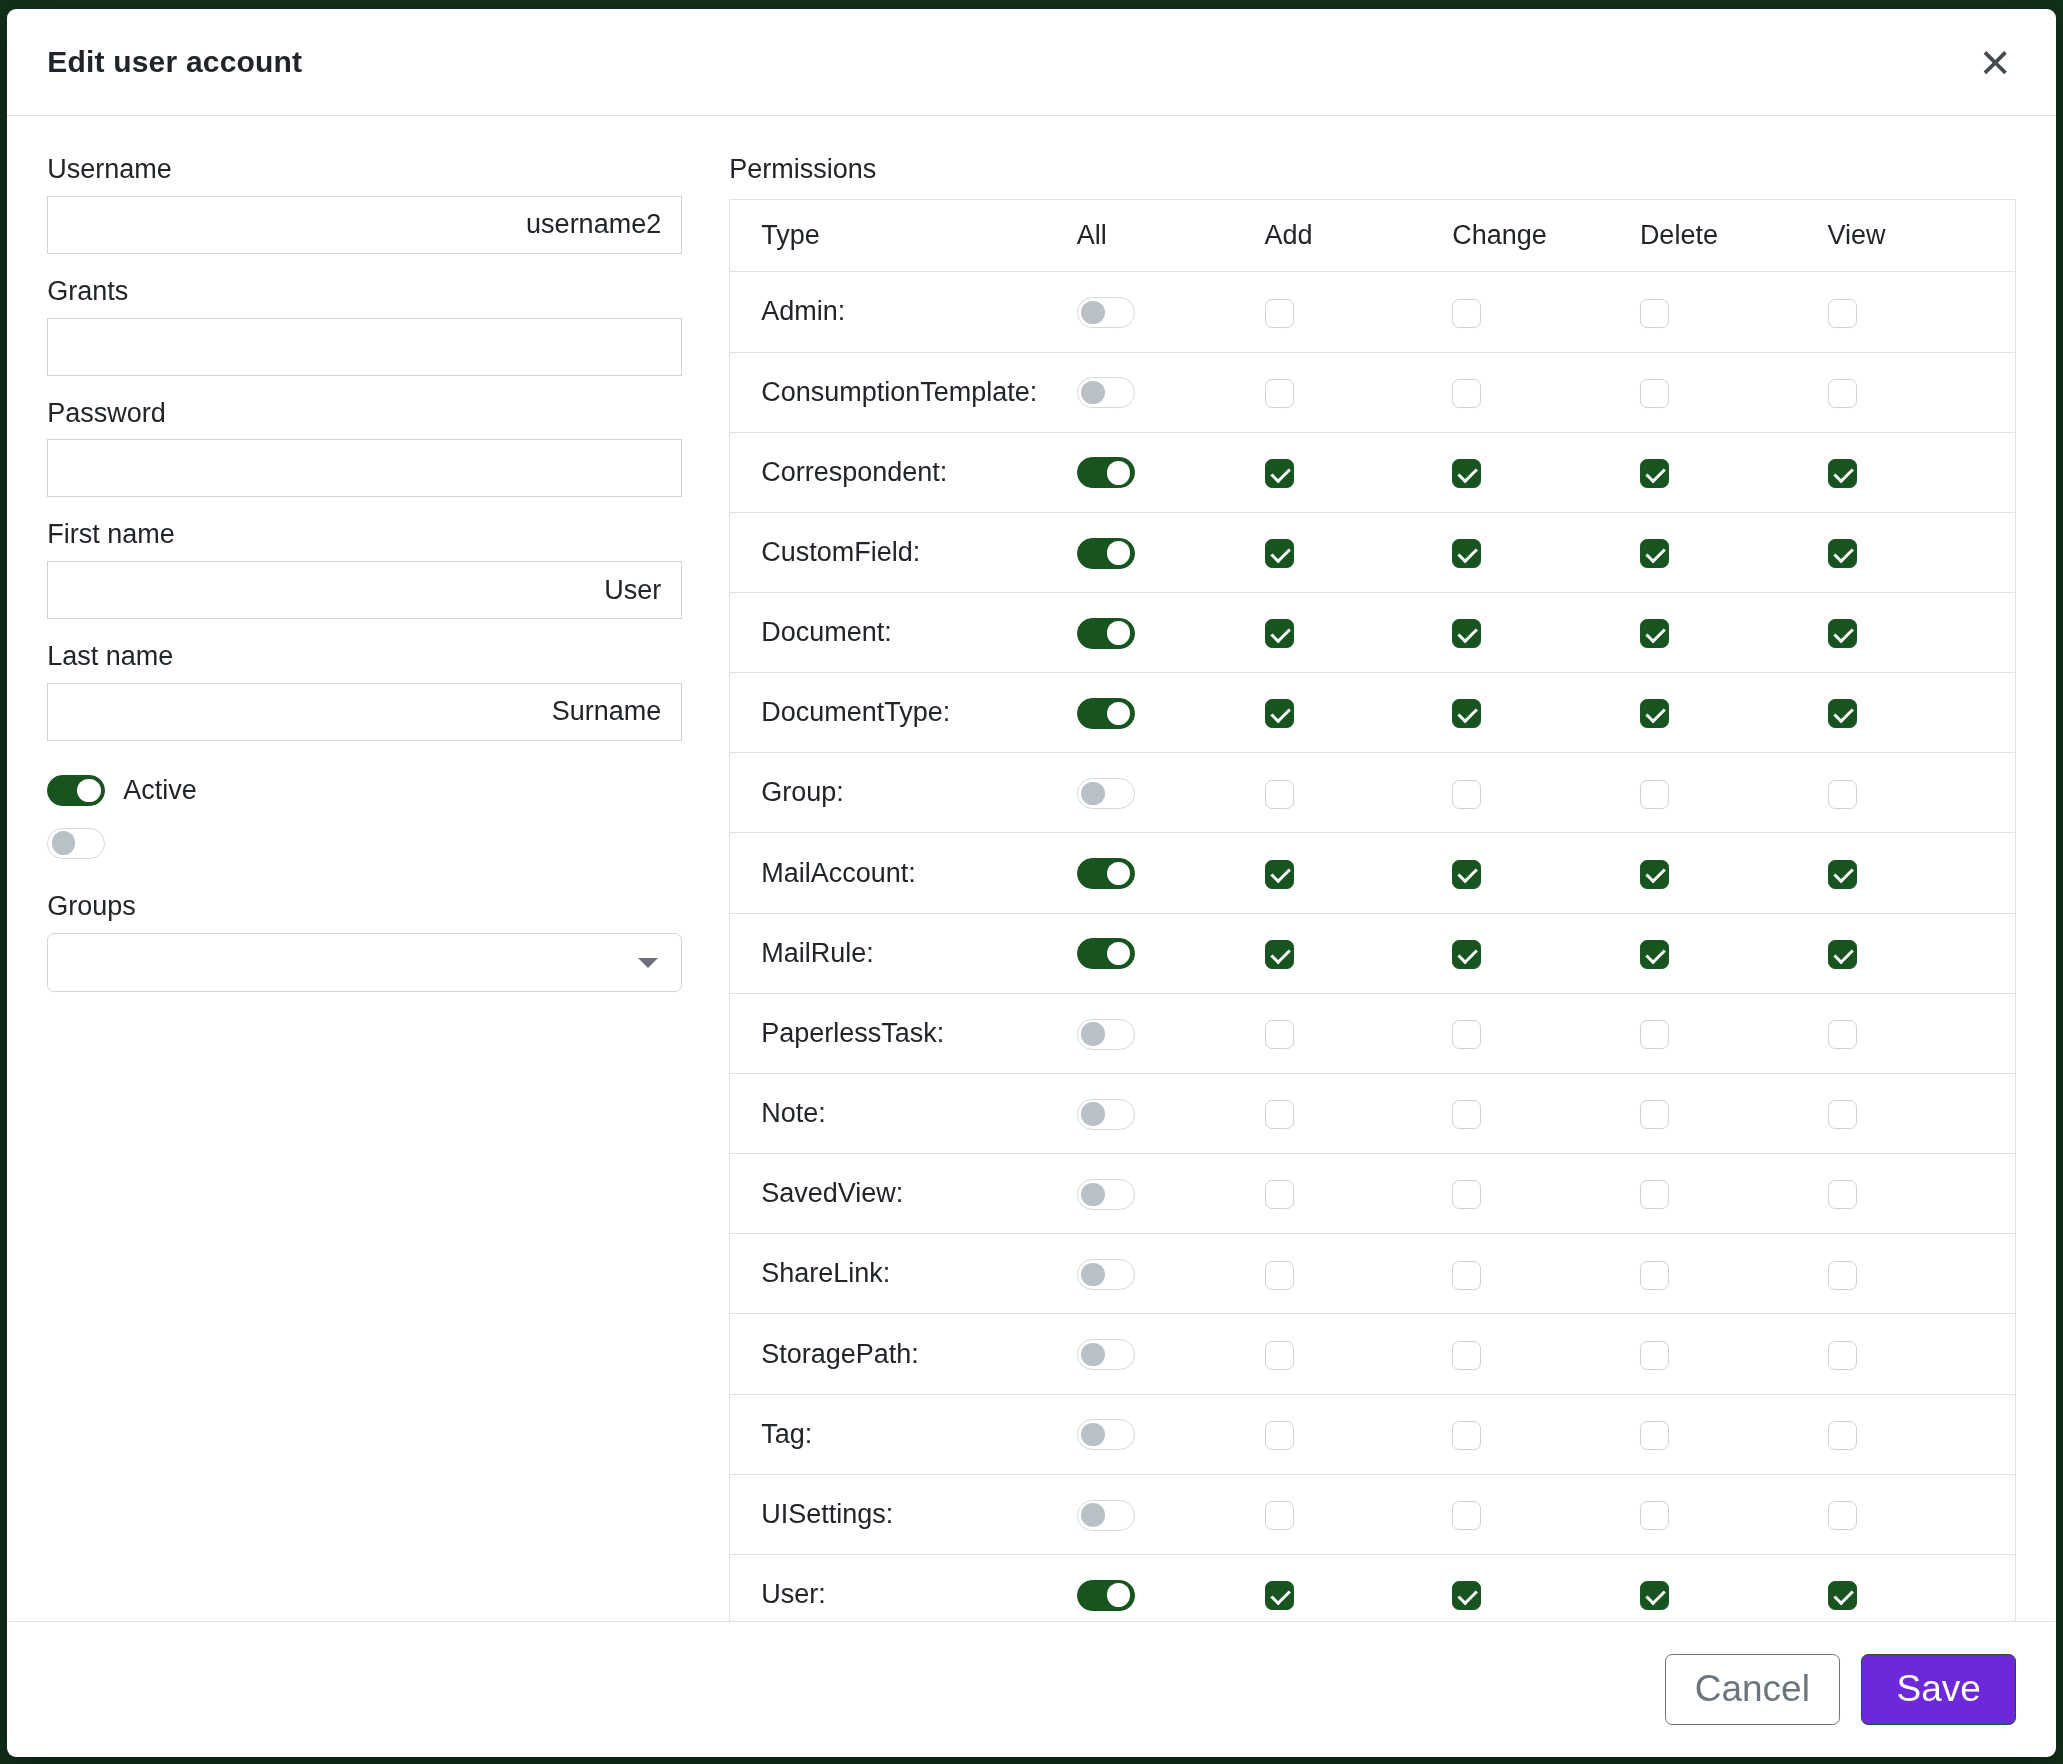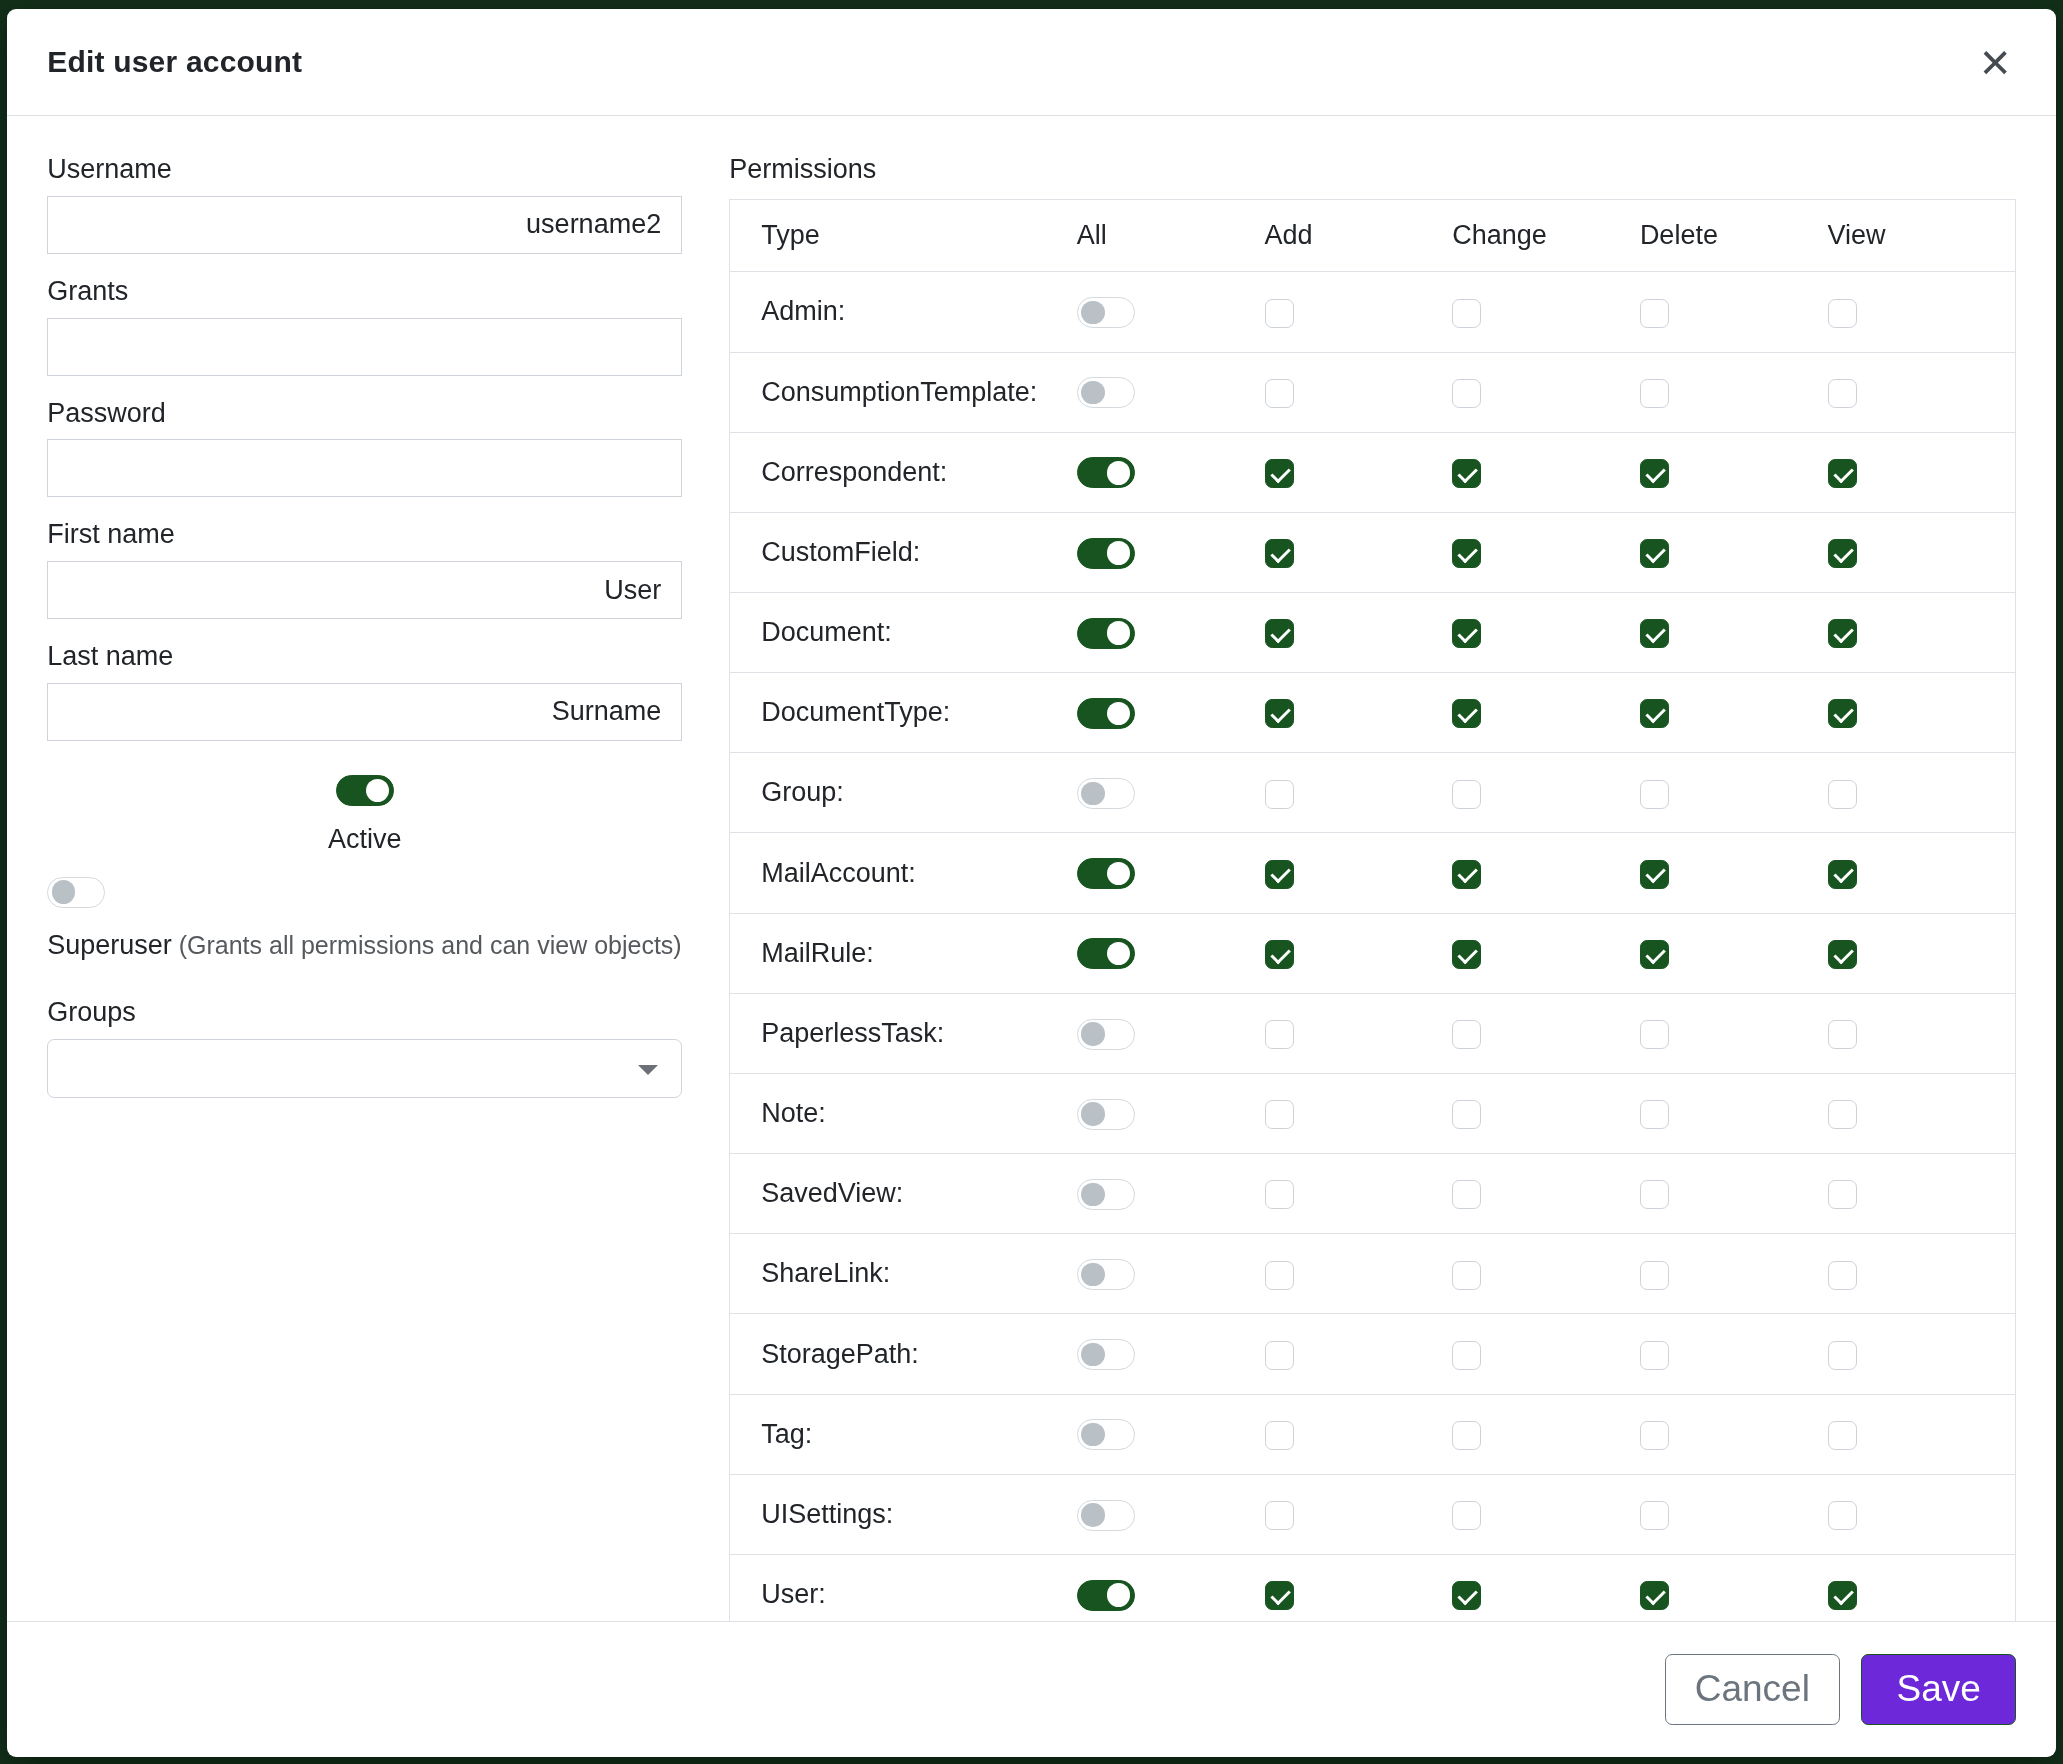--- a/index.html
+++ b/index.html
@@ -66,21 +66,21 @@
     background: #fff; cursor: pointer;
   }
   .checkbox.checked { background: #17541f; border-color: #17541f; }
   .checkbox.checked::after {
     content: ""; position: absolute; left: 9px; top: 3.6px;
     width: 8px; height: 15.3px;
     border: solid #fff; border-width: 0 3.6px 3.6px 0;
     transform: rotate(45deg);
   }
 
-  .toggle-row { display: flex; align-items: center; gap: 18px; margin: 34px 0 20px; flex-direction: column; }
+  .toggle-row { display: flex; align-items: center; gap: 18px; margin: 34px 0 20px; }
   .toggle-row.superuser { align-items: flex-start; margin: 0 0 32px; }
   .toggle-row.superuser .switch { margin-top: 1.8px; }
   .toggle-label { font-size: 27px; color: #212529; }
   .su-text { font-size: 27px; color: #212529; line-height: 1.45; }
   .su-hint { font-size: 25px; color: #55595d; }
 
   
   .perm-label { font-size: 27px; color: #212529; margin-bottom: 14.4px; }
   table.perm {
     width: 100%; border-collapse: collapse;
@@ -146,21 +146,20 @@
         <span class="switch on">
             <span class="knob"></span>
           </span>
         <span class="toggle-label">Active</span>
       </div>
 
       <div class="toggle-row superuser">
         <span class="switch">
             <span class="knob"></span>
           </span>
-        <span class="su-text"><span>Superuser</span><span class="su-hint"> (Grants all permissions and can view objects)</span></span>
       </div>
 
       <div class="form-group">
         <label class="field-label">Groups</label>
         <div class="select-box">
           <span class="caret"></span>
         </div>
       </div>
 
     </div>

